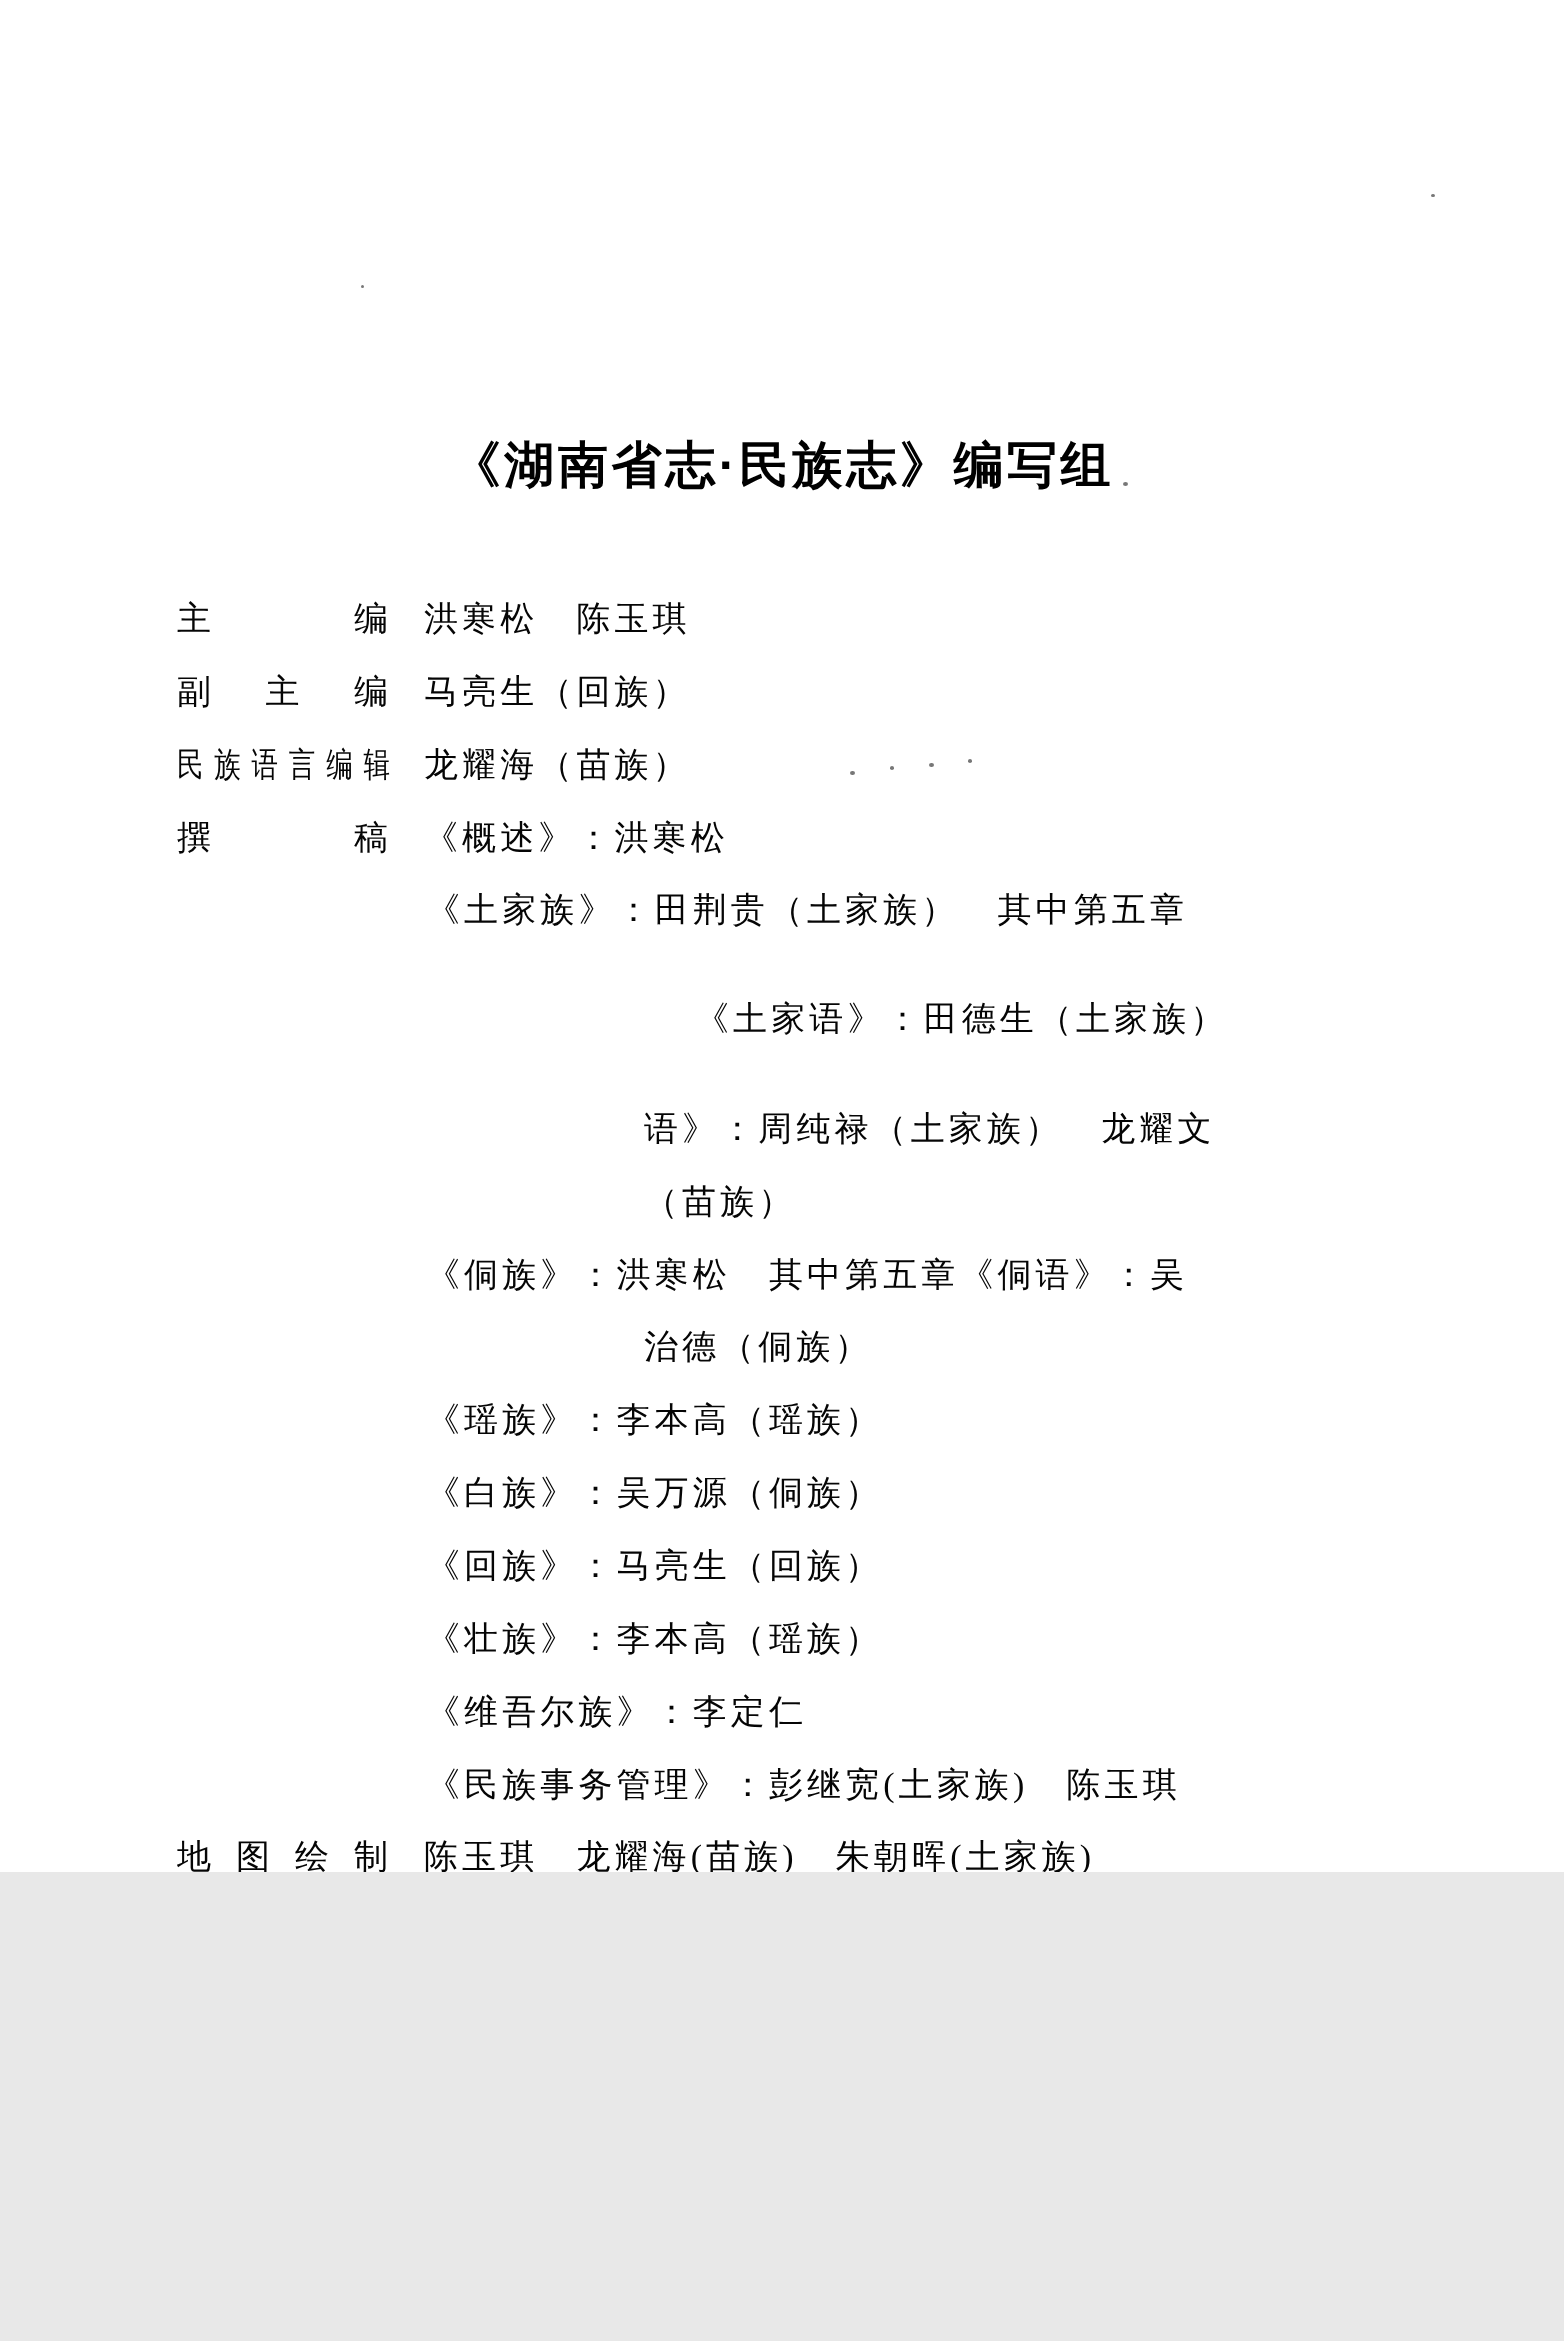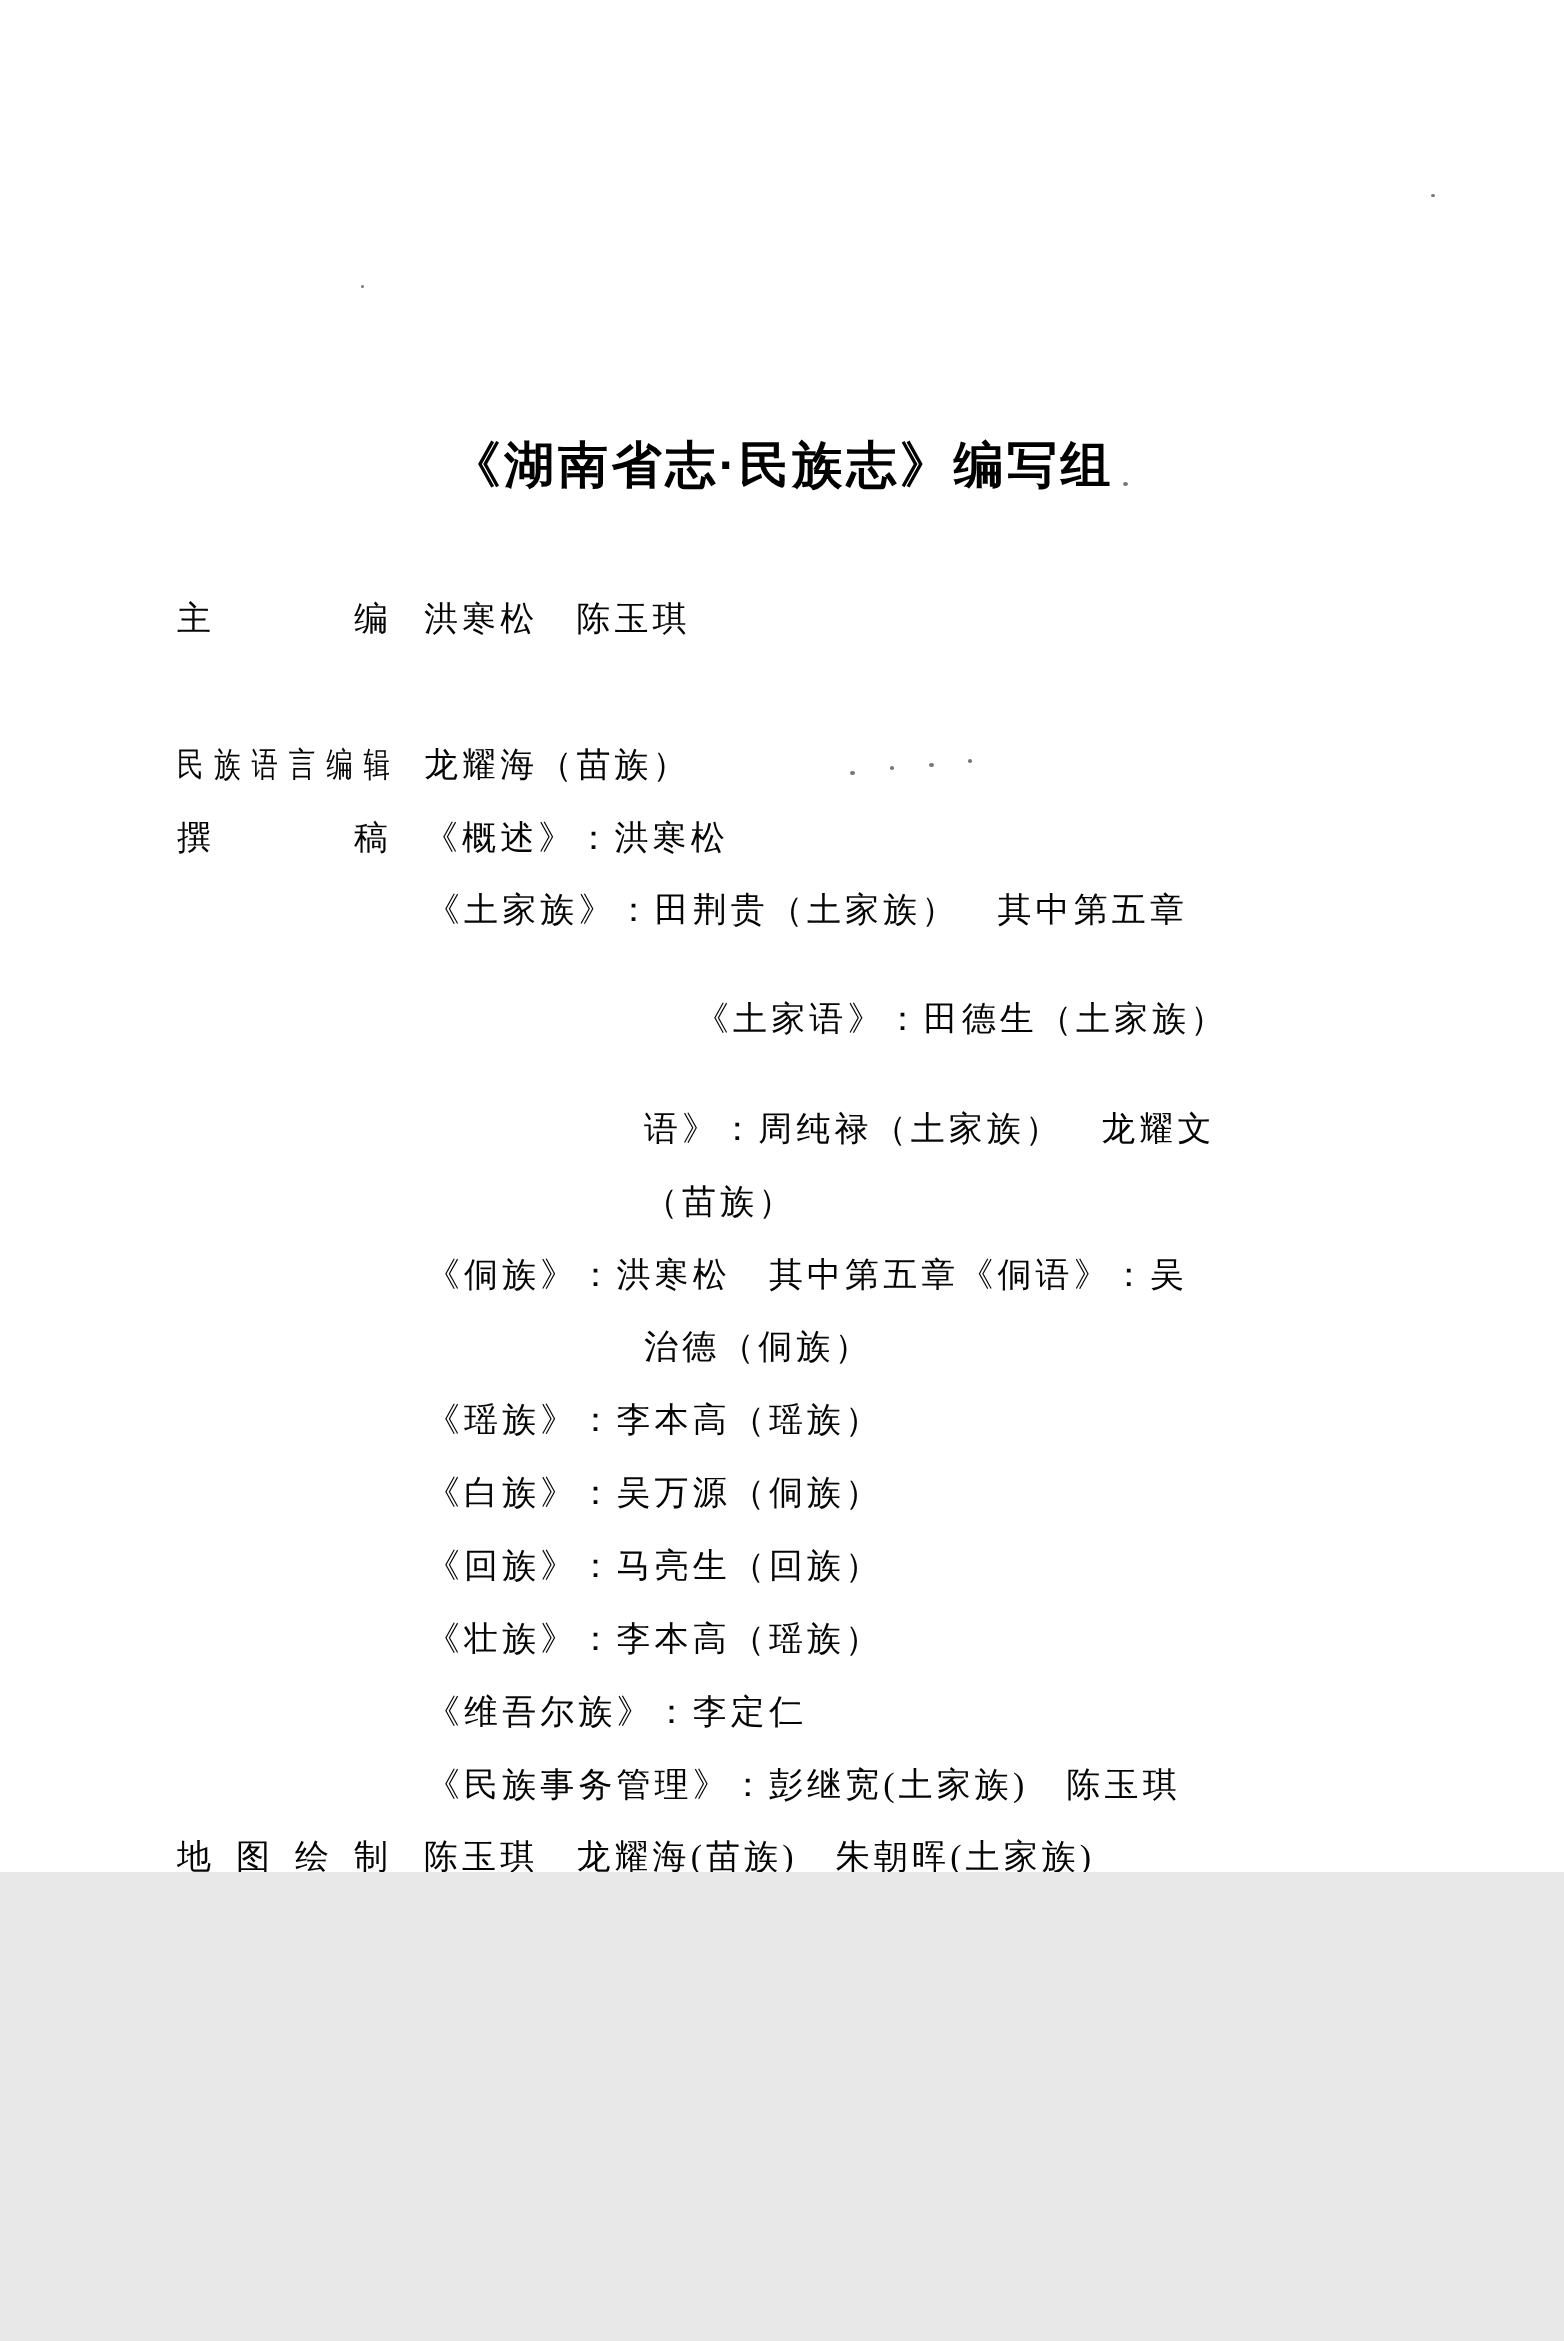--- a/index.html
+++ b/index.html
@@ -73,20 +73,23 @@
 <body>
 
 <div class="page">
 
   <div class="title">《湖南省志·民族志》编写组</div>
 
   <div class="row" style="top:590px">
     <span class="role">主编</span><span class="credit-text">洪寒松　陈玉琪</span>
   </div>
 
+  <div class="row" style="top:663px">
+    <span class="role">副主编</span><span class="credit-text">马亮生（回族）</span>
+  </div>
 
   <div class="row" style="top:736px">
     <span class="role condensed">民族语言编辑</span><span class="credit-text">龙耀海（苗族）</span>
   </div>
 
   <div class="row ind-content" style="top:881px">
     <span class="credit-text">《土家族》：田荆贵（土家族）　其中第五章</span>
   </div>
 
   <div class="row" style="top:809px">

